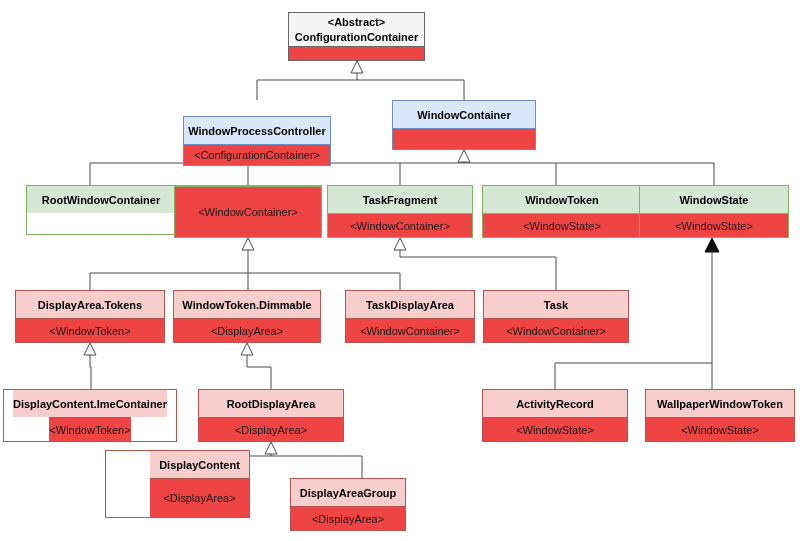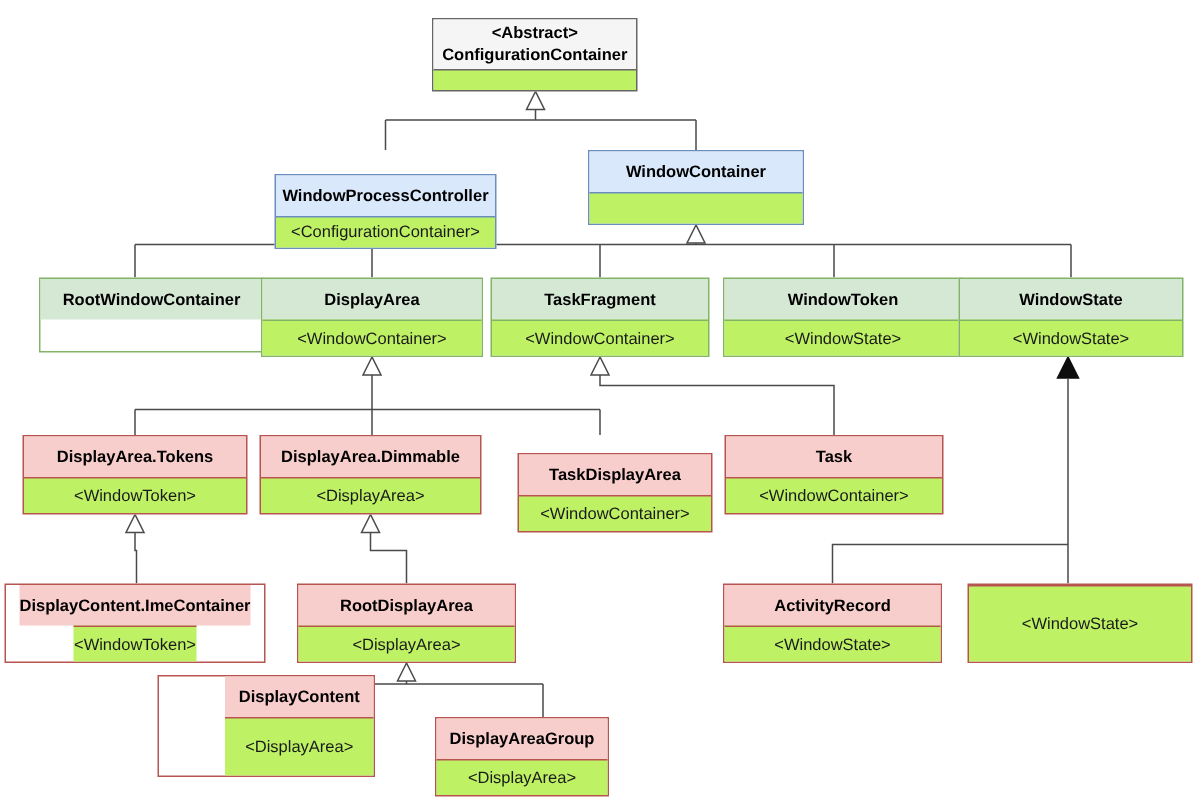--- a/index.html
+++ b/index.html
@@ -12,21 +12,21 @@
     position:absolute;display:flex;flex-direction:column;box-sizing:border-box;
     border:1px solid #000;background:#ffffff;text-align:center;white-space:nowrap;
   }
   .hdr{
     flex:0 0 27px;display:flex;align-items:center;justify-content:center;
     font-size:11px;font-weight:bold;color:#000;overflow:hidden;
   }
   .hdr2{flex:0 0 33px;flex-direction:column;line-height:15px;}
   .bdy{
     flex:1 1 auto;display:flex;align-items:center;justify-content:center;
-    font-size:11px;color:#1a1a1a;background:#bef264;border-top:1px solid #000;overflow:hidden;
+    font-size:11px;color:#1a1a1a;background:#ef4444;border-top:1px solid #000;overflow:hidden;
   }
   .gray      {border-color:var(--gray-b,#666666);}
   .gray .hdr {background:var(--gray-h,#f5f5f5);}
   .gray .bdy {border-top-color:var(--gray-b,#666666);}
   .blue      {border-color:var(--blue-b,#6c8ebf);}
   .blue .hdr {background:var(--blue-h,#dae8fc);}
   .blue .bdy {border-top-color:var(--blue-b,#6c8ebf);}
   .green      {border-color:var(--green-b,#82b366);}
   .green .hdr {background:var(--green-h,#d5e8d4);}
   .green .bdy {border-top-color:var(--green-b,#82b366);}
@@ -99,45 +99,44 @@
   </div>
   <div class="node blue" style="left:392px;top:100px;width:144px;height:50px;">
     <div class="hdr">WindowContainer</div>
     <div class="bdy"></div>
   </div>
 
   <div class="node green" style="left:26px;top:185px;width:150px;height:50px;">
     <div class="hdr">RootWindowContainer</div>
   </div>
   <div class="node green" style="left:174px;top:185px;width:148px;height:53px;">
-    <div class="hdr">DisplayArea</div>
     <div class="bdy">&lt;WindowContainer&gt;</div>
   </div>
   <div class="node green" style="left:327px;top:185px;width:146px;height:53px;">
     <div class="hdr">TaskFragment</div>
     <div class="bdy">&lt;WindowContainer&gt;</div>
   </div>
   <div class="node green" style="left:482px;top:185px;width:160px;height:53px;">
     <div class="hdr">WindowToken</div>
     <div class="bdy">&lt;WindowState&gt;</div>
   </div>
   <div class="node green" style="left:639px;top:185px;width:150px;height:53px;">
     <div class="hdr">WindowState</div>
     <div class="bdy">&lt;WindowState&gt;</div>
   </div>
 
   <div class="node red" style="left:15px;top:290px;width:150px;height:53px;justify-content:flex-end;">
     <div class="hdr">DisplayArea.Tokens</div>
     <div class="bdy">&lt;WindowToken&gt;</div>
   </div>
   <div class="node red" style="left:173px;top:290px;width:148px;height:53px;">
-    <div class="hdr">DisplayArea.Dimmable</div>
+    <div class="hdr">WindowToken.Dimmable</div>
     <div class="bdy">&lt;DisplayArea&gt;</div>
   </div>
-  <div class="node red" style="left:345px;top:302px;width:130px;height:53px;">
+  <div class="node red" style="left:345px;top:290px;width:130px;height:53px;">
     <div class="hdr">TaskDisplayArea</div>
     <div class="bdy">&lt;WindowContainer&gt;</div>
   </div>
   <div class="node red" style="left:483px;top:290px;width:146px;height:53px;">
     <div class="hdr">Task</div>
     <div class="bdy">&lt;WindowContainer&gt;</div>
   </div>
 
   <div class="node red" style="left:3px;top:389px;width:174px;height:53px;align-items:center;">
     <div class="hdr">DisplayContent.ImeContainer</div>
@@ -145,20 +144,21 @@
   </div>
   <div class="node red" style="left:198px;top:389px;width:146px;height:53px;">
     <div class="hdr">RootDisplayArea</div>
     <div class="bdy">&lt;DisplayArea&gt;</div>
   </div>
   <div class="node red" style="left:482px;top:389px;width:146px;height:53px;">
     <div class="hdr">ActivityRecord</div>
     <div class="bdy">&lt;WindowState&gt;</div>
   </div>
   <div class="node red" style="left:645px;top:389px;width:150px;height:53px;">
+    <div class="hdr">WallpaperWindowToken</div>
     <div class="bdy">&lt;WindowState&gt;</div>
   </div>
 
   <div class="node red" style="left:105px;top:450px;width:145px;height:68px;padding-left:44px;">
     <div class="hdr">DisplayContent</div>
     <div class="bdy">&lt;DisplayArea&gt;</div>
   </div>
   <div class="node red" style="left:290px;top:478px;width:116px;height:53px;">
     <div class="hdr">DisplayAreaGroup</div>
     <div class="bdy">&lt;DisplayArea&gt;</div>

